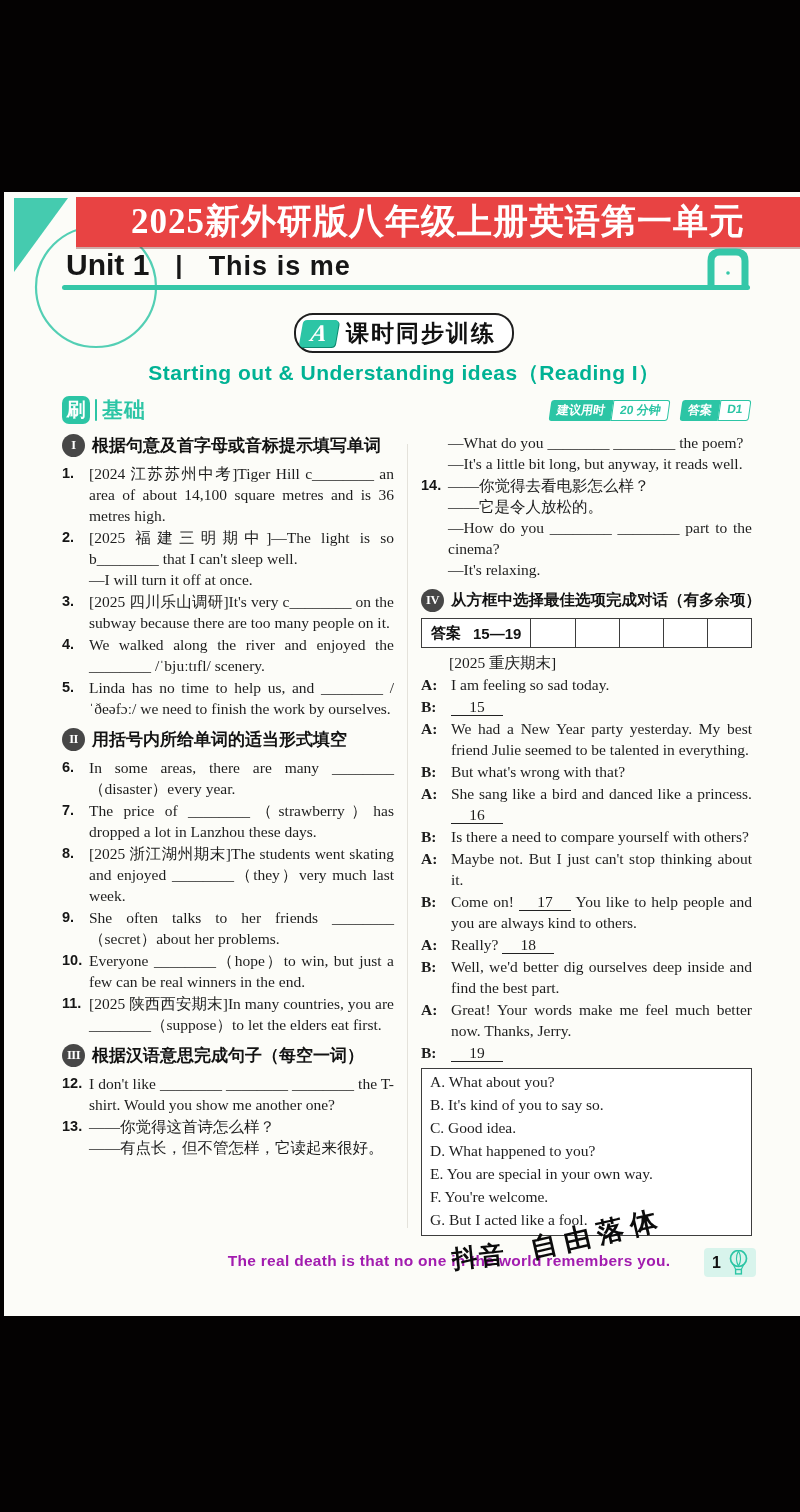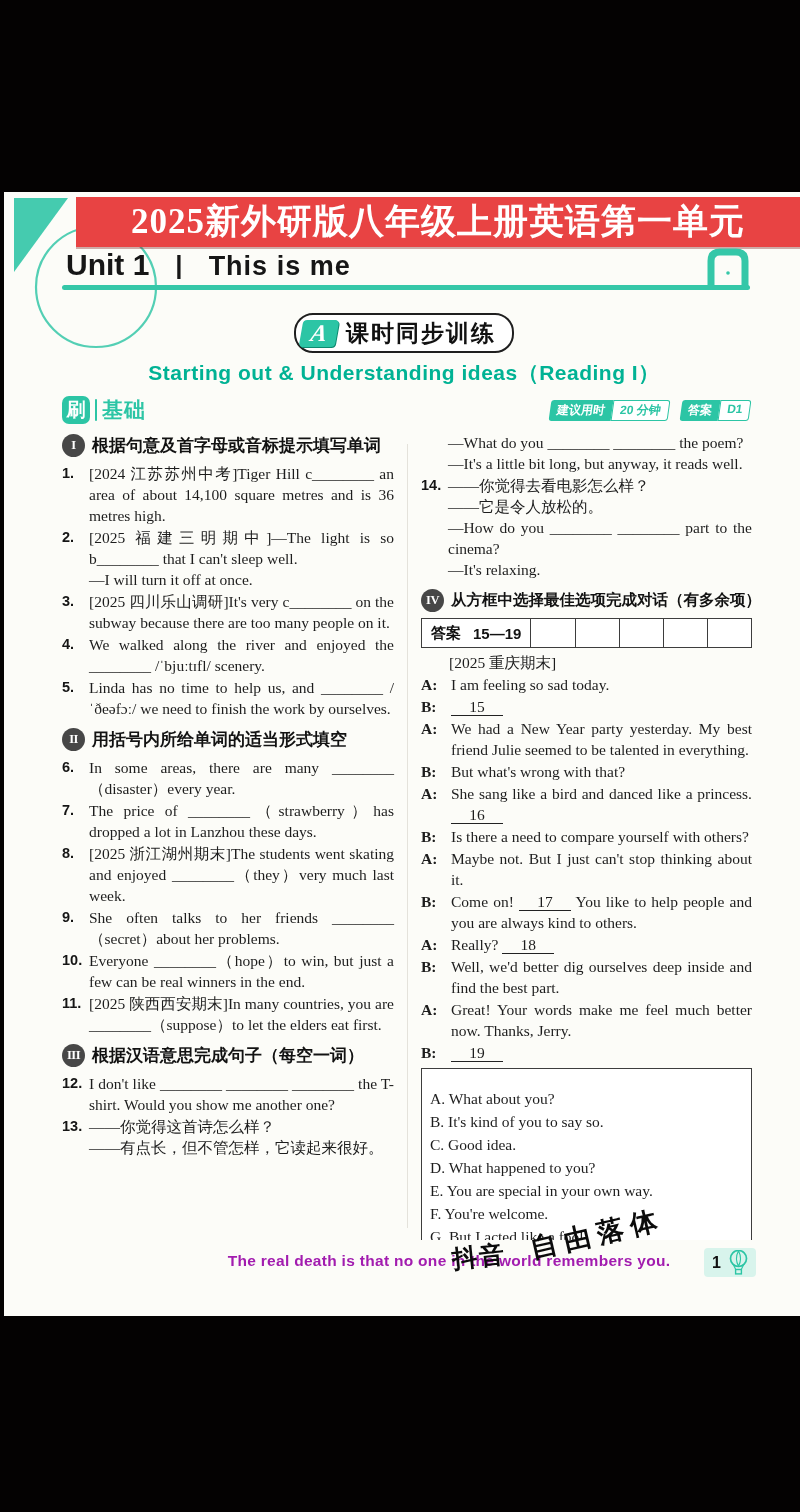--- a/index.html
+++ b/index.html
@@ -125,21 +125,21 @@
     display:flex;align-items:stretch;border:1.6px solid #3d3d3d;height:28px;
     margin:5px 0 4px;background:#fff;
   }
   .as-label{
     display:flex;align-items:center;gap:12px;padding:0 9px;
     font-weight:bold;font-size:15px;color:#111;white-space:nowrap;
   }
   .as-cell{flex:1;border-left:1.2px solid #3d3d3d;}
   
   .options-box{
-    border:1.6px solid #3d3d3d;margin-top:5px;padding:18px 8px 4px;background:#fff;
+    border:1.6px solid #3d3d3d;margin-top:5px;padding:1px 8px 4px;background:#fff;
   }
   .opt{
     font-family:"Liberation Serif","DejaVu Serif",serif;
     font-size:15.5px;line-height:23px;color:#1d1d1d;
   }
   
   .footer{position:absolute;left:0;right:0;bottom:6px;height:70px;}
   .quote-en{
     position:absolute;top:12px;left:180px;right:90px;text-align:center;
     font-weight:bold;font-size:15.5px;color:#a21caf;letter-spacing:.3px;

